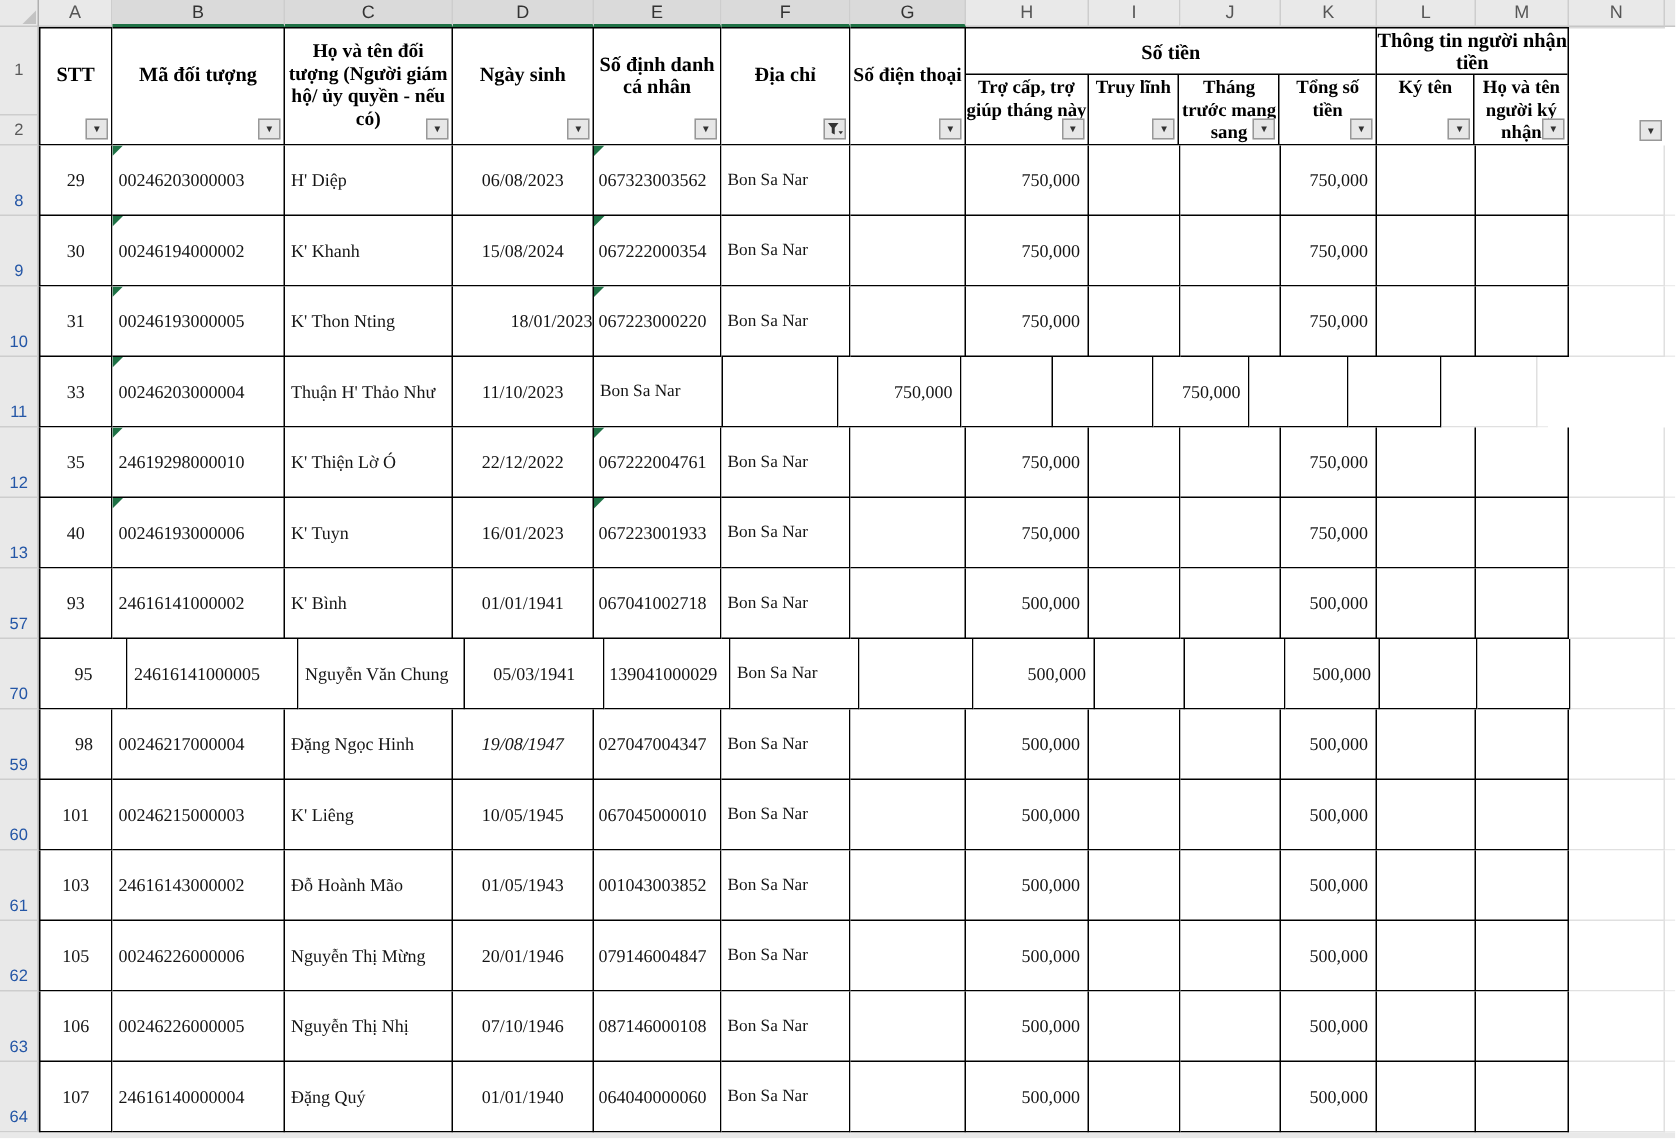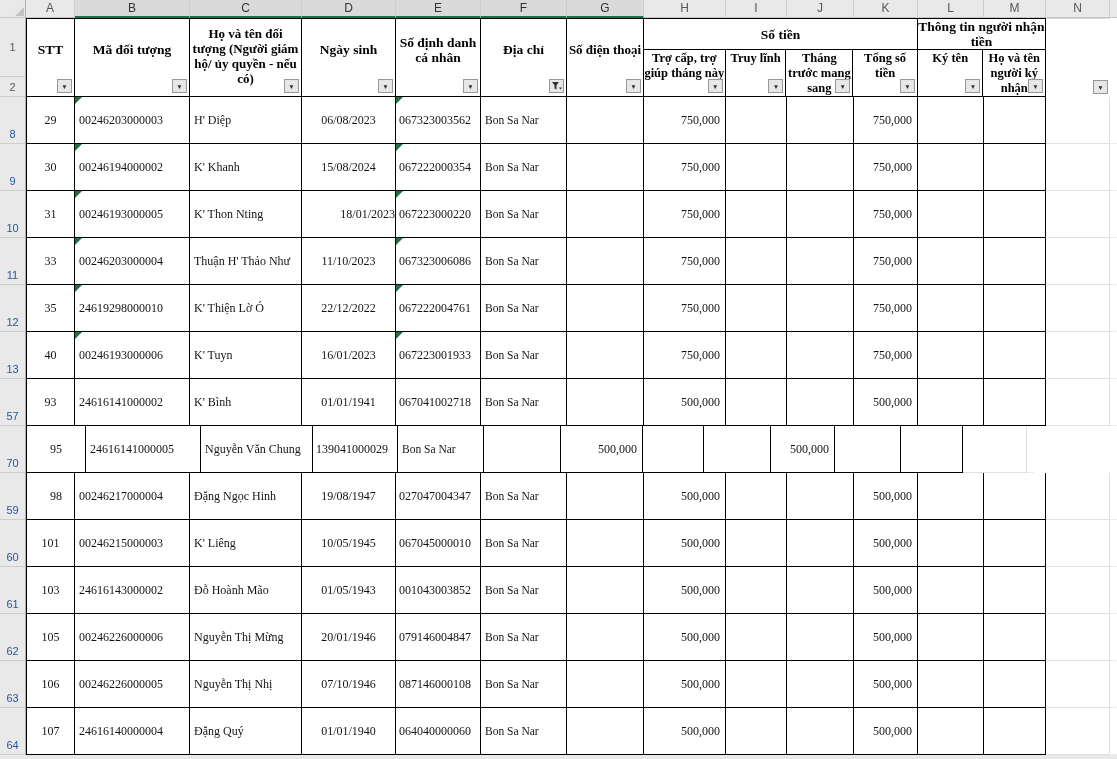--- a/index.html
+++ b/index.html
@@ -335,24 +335,20 @@
             <div class="dcell c-ma_doi_tuong" style="width: 115px;">
               <span class="tri"></span>
               <span>00246203000004</span>
             </div>
             <div class="dcell c-ho_ten" style="width: 112px;">
               <span>Thuận H' Thảo Như</span>
             </div>
             <div class="dcell c-ngay_sinh" style="width: 94px;">
               <span>11/10/2023</span>
             </div>
-            <div class="dcell c-so_dinh_danh" style="width: 85px;">
-              <span class="tri"></span>
-              <span>067323006086</span>
-            </div>
             <div class="dcell c-dia_chi" style="width: 86px;">
               <span>Bon Sa Nar</span>
             </div>
             <div class="dcell c-so_dien_thoai" style="width: 77px;">
               <span></span>
             </div>
             <div class="dcell c-tro_cap" style="width: 82px;">
               <span>750,000</span>
             </div>
             <div class="dcell c-truy_linh" style="width: 61px;">
@@ -509,20 +505,23 @@
           <div class="drow">
             <div class="dcell c-stt" style="width: 60px; align-items: center;">
               <span>95</span>
             </div>
             <div class="dcell c-ma_doi_tuong" style="width: 115px;">
               <span>24616141000005</span>
             </div>
             <div class="dcell c-ho_ten" style="width: 112px;">
               <span>Nguyễn Văn Chung</span>
             </div>
+            <div class="dcell c-ngay_sinh" style="width: 94px;">
+              <span>05/03/1941</span>
+            </div>
             <div class="dcell c-so_dinh_danh" style="width: 85px;">
               <span>139041000029</span>
             </div>
             <div class="dcell c-dia_chi" style="width: 86px;">
               <span>Bon Sa Nar</span>
             </div>
             <div class="dcell c-so_dien_thoai" style="width: 77px;">
               <span></span>
             </div>
             <div class="dcell c-tro_cap" style="width: 82px;">
@@ -549,21 +548,21 @@
           <div class="drow">
             <div class="dcell c-stt" style="width: 49px; padding-left: 11px;">
               <span>98</span>
             </div>
             <div class="dcell c-ma_doi_tuong" style="width: 115px;">
               <span>00246217000004</span>
             </div>
             <div class="dcell c-ho_ten" style="width: 112px;">
               <span>Đặng Ngọc Hinh</span>
             </div>
-            <div class="dcell c-ngay_sinh" style="width: 94px;">
+            <div class="dcell c-ngay_sinh" style="width: 94px; font-style: italic;">
               <span>19/08/1947</span>
             </div>
             <div class="dcell c-so_dinh_danh" style="width: 85px;">
               <span>027047004347</span>
             </div>
             <div class="dcell c-dia_chi" style="width: 86px;">
               <span>Bon Sa Nar</span>
             </div>
             <div class="dcell c-so_dien_thoai" style="width: 77px;">
               <span></span>

